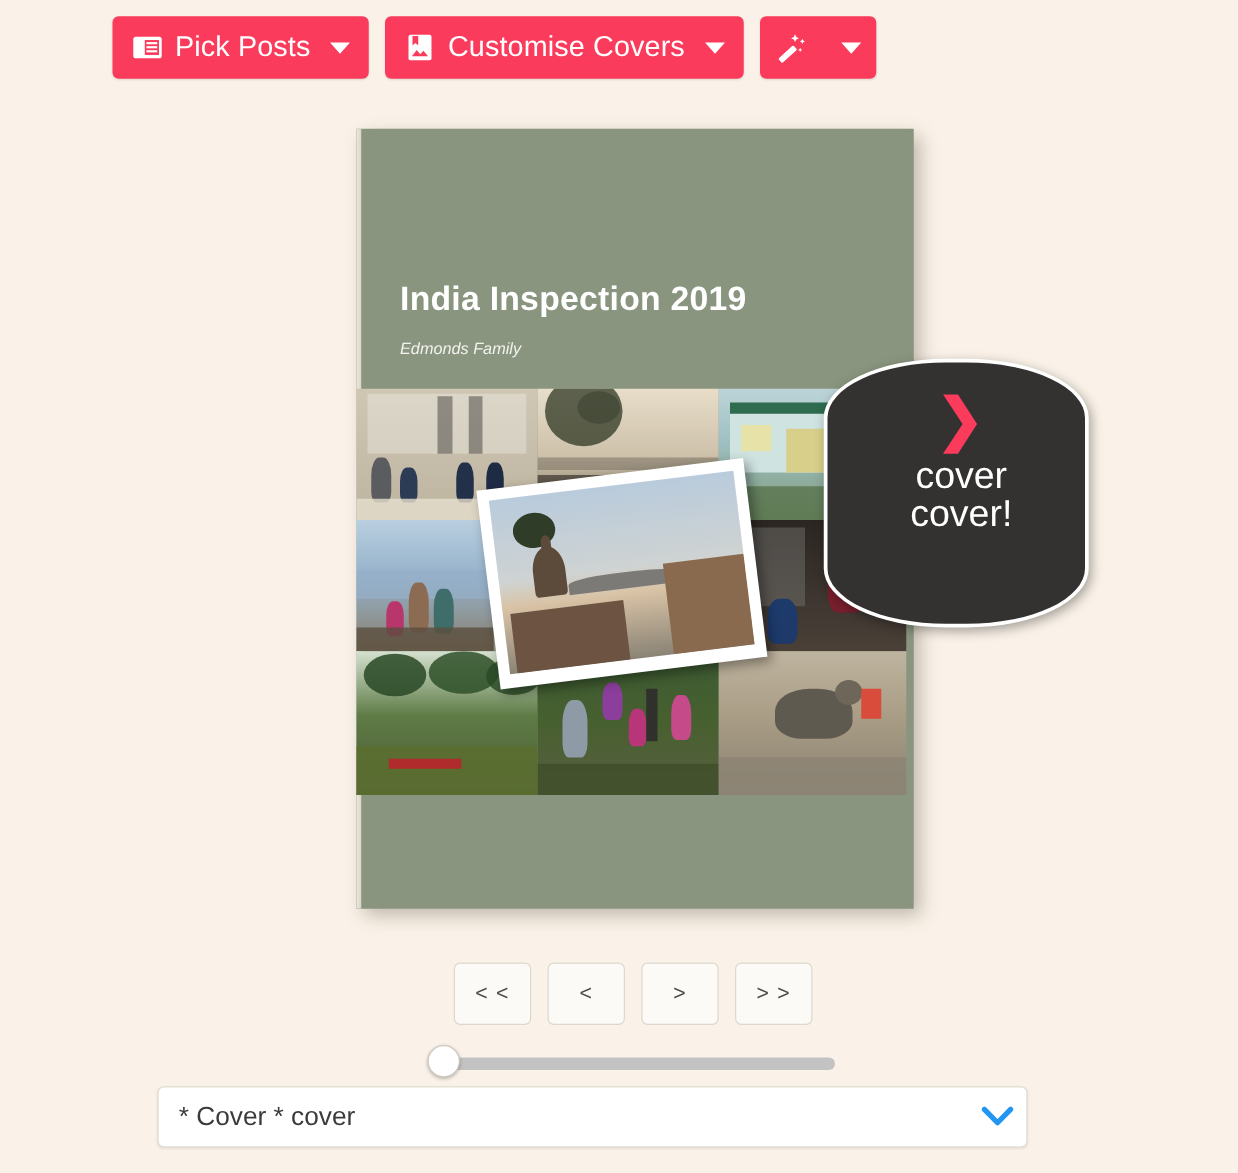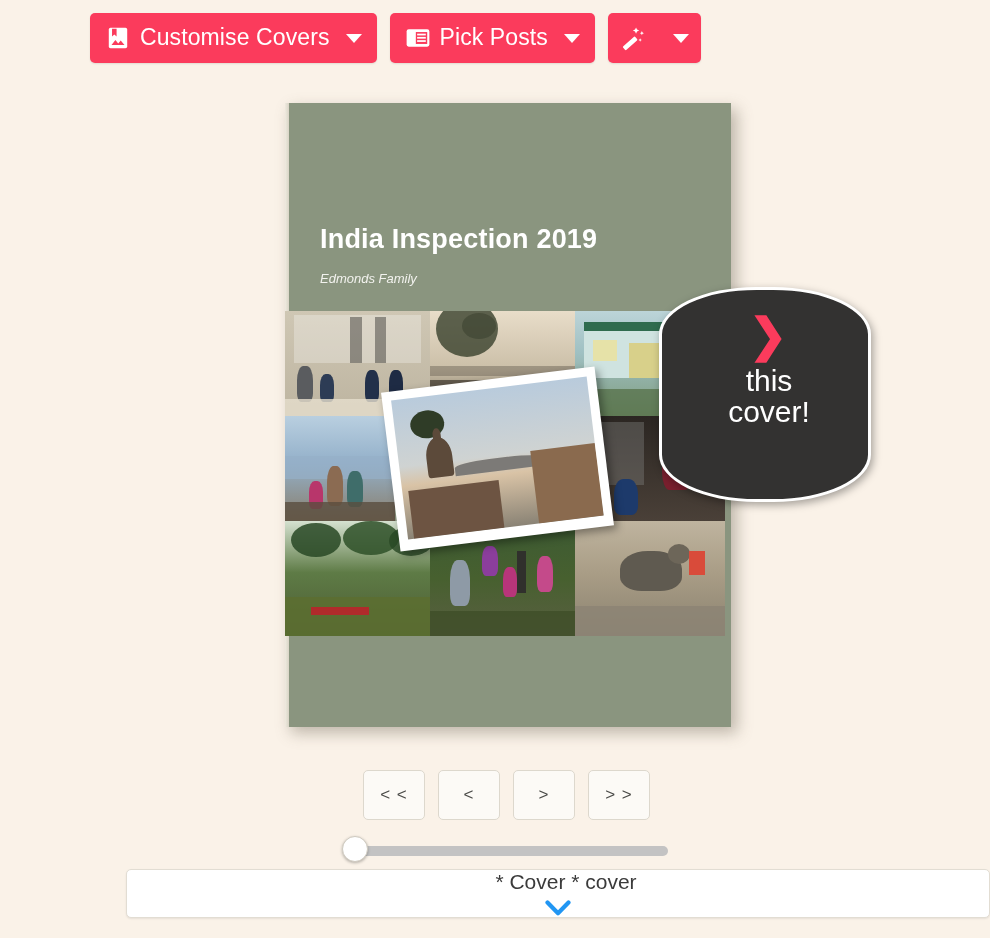--- a/index.html
+++ b/index.html
@@ -256,76 +256,75 @@
     border-radius: 50%;
     box-shadow: 0 1px 3px rgba(0,0,0,0.28);
     cursor: pointer;
   }
 
   
   #page-select {
     position: absolute;
     left: 126px;
     top: 869px;
-    width: 864px;
+    width: 696px;
     height: 49px;
     background: #ffffff;
     border: 1px solid #e2ddd3;
     border-radius: 5px;
     box-shadow: 0 1px 2px rgba(0,0,0,0.08);
     display: flex;
     align-items: center;
     cursor: pointer;
     box-sizing: border-box;
-    flex-direction: column;
   }
   #page-select-value {
     flex: 1;
     padding-left: 16px;
     font-size: 21px;
     color: #3b3b3b;
   }
   #page-select-caret {
     width: 46px;
     display: flex;
     align-items: center;
     justify-content: center;
   }
 </style>
 </head>
 <body>
 
 <div id="toolbar">
-
-  <button class="tbtn" id="btn-customise-covers">
-    <span class="ico">
-      <svg width="26" height="26" viewBox="0 0 24 24" aria-hidden="true">
-        <rect x="3.5" y="2.5" width="17" height="19" rx="1.6" fill="#ffffff"></rect>
-        <path d="M6.5 3.5h4.2v7l-2.1-1.8-2.1 1.8z" fill="#fb3b5c"></path>
-        <path d="M6 18.5l3.6-4.6 2.6 3.1 2.3-2.6 3.5 4.1z" fill="#fb3b5c"></path>
-      </svg>
-    </span>
-    <span class="lbl">Customise Covers</span>
-    <span class="caret"></span>
-  </button>
 
   <button class="tbtn" id="btn-pick-posts">
     <span class="ico">
       <svg width="26" height="26" viewBox="0 0 24 24" aria-hidden="true">
         <rect x="1.5" y="4" width="21" height="16" rx="2" fill="#ffffff"></rect>
         <rect x="10" y="6.5" width="10.5" height="11" fill="#fb3b5c"></rect>
         <rect x="11.2" y="8" width="8" height="1.6" fill="#ffffff"></rect>
         <rect x="11.2" y="11" width="8" height="1.6" fill="#ffffff"></rect>
         <rect x="11.2" y="14" width="8" height="1.6" fill="#ffffff"></rect>
       </svg>
     </span>
     <span class="lbl">Pick Posts</span>
     <span class="caret"></span>
   </button>
 
+  <button class="tbtn" id="btn-customise-covers">
+    <span class="ico">
+      <svg width="26" height="26" viewBox="0 0 24 24" aria-hidden="true">
+        <rect x="3.5" y="2.5" width="17" height="19" rx="1.6" fill="#ffffff"></rect>
+        <path d="M6.5 3.5h4.2v7l-2.1-1.8-2.1 1.8z" fill="#fb3b5c"></path>
+        <path d="M6 18.5l3.6-4.6 2.6 3.1 2.3-2.6 3.5 4.1z" fill="#fb3b5c"></path>
+      </svg>
+    </span>
+    <span class="lbl">Customise Covers</span>
+    <span class="caret"></span>
+  </button>
+
   <button class="tbtn" id="btn-magic">
     <span class="ico">
       <svg width="26" height="26" viewBox="0 0 24 24" aria-hidden="true">
         <rect x="1.8" y="15" width="15" height="4.4" rx="1" transform="rotate(-42 9 17)" fill="#ffffff"></rect>
         <path d="M14.8 2.2l.9 2 2 .9-2 .9-.9 2-.9-2-2-.9 2-.9z" fill="#ffffff"></path>
         <path d="M20.2 5.6l.6 1.3 1.3.6-1.3.6-.6 1.3-.6-1.3-1.3-.6 1.3-.6z" fill="#ffffff"></path>
         <path d="M18.6 12.2l.5 1.1 1.1.5-1.1.5-.5 1.1-.5-1.1-1.1-.5 1.1-.5z" fill="#ffffff"></path>
       </svg>
     </span>
     <span class="caret"></span>
@@ -415,21 +414,21 @@
           <div id="pol-base"></div>
           <div id="pol-right"></div>
         </div>
       </div>
 
     </div>
   </div>
 
   <div id="look-inside">
     <div id="look-chevron">❯</div>
-    <div id="look-line1">this</div>
+    <div id="look-line1">cover</div>
     <div id="look-line2">cover!</div>
   </div>
 </div>
 
 <div id="pager">
   <button class="pbtn">&lt; &lt;</button>
   <button class="pbtn">&lt;</button>
   <button class="pbtn">&gt;</button>
   <button class="pbtn">&gt; &gt;</button>
 </div>

